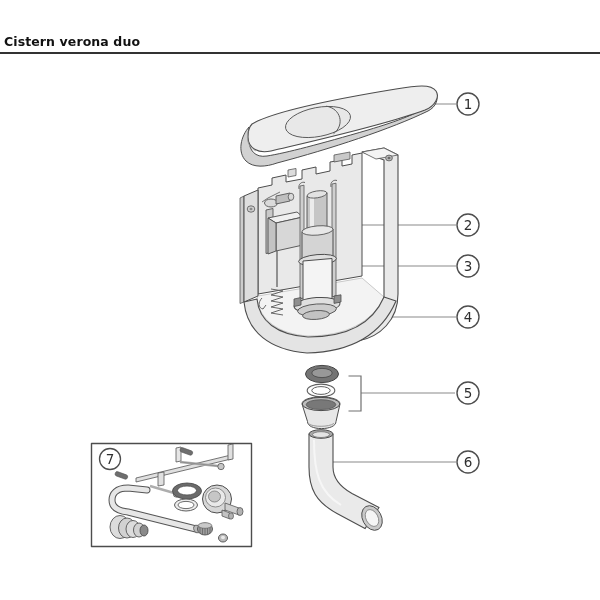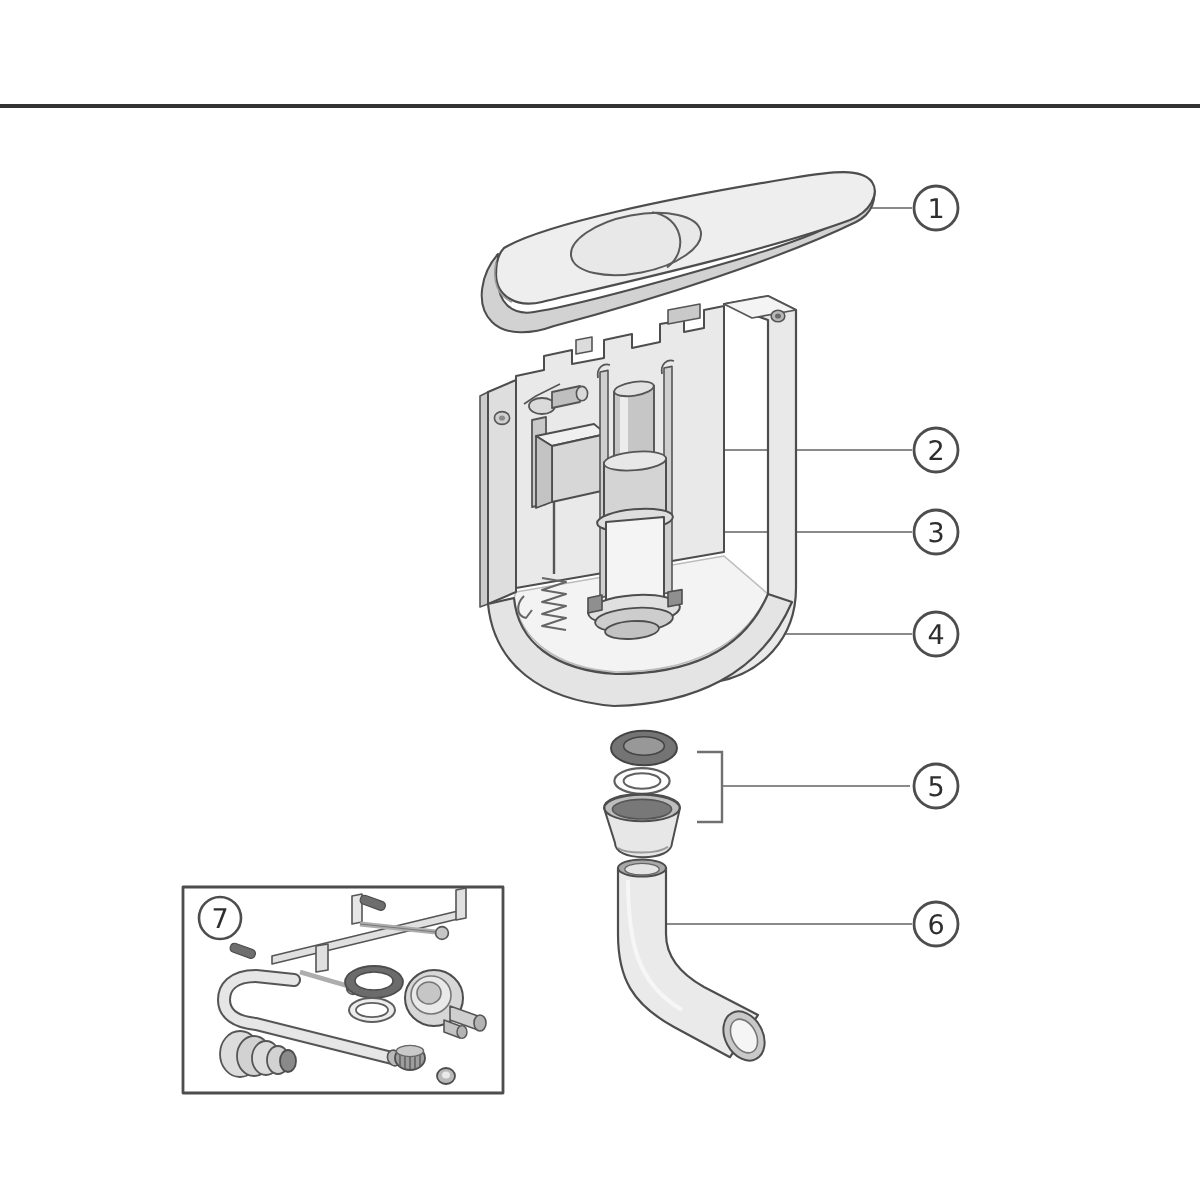--- a/index.html
+++ b/index.html
@@ -9,20 +9,21 @@
         font-weight:bold;color:#111;letter-spacing:0.1px;}
   .title-rule{position:absolute;left:0;top:52px;width:600px;height:2px;background:#323232;}
   svg{position:absolute;left:0;top:0;}
   svg *{vector-effect:non-scaling-stroke;}
   text.callout-num{font-family:"DejaVu Sans","Liberation Sans",sans-serif;font-size:13.5px;fill:#2e2e2e;}
 </style>
 </head>
 <body>
 
 <div class="page">
+  <h1 class="page-title">Cistern verona duo</h1>
   <div class="title-rule"></div>
 
   <svg width="600" height="600" viewBox="0 0 600 600">
 
     <g stroke="#8a8a8a" stroke-width="1.1">
       <line x1="377" y1="104" x2="456" y2="104"></line>
       <line x1="287" y1="225" x2="456" y2="225"></line>
       <line x1="320" y1="266" x2="456" y2="266"></line>
       <line x1="308" y1="317" x2="456" y2="317"></line>
       <line x1="361" y1="393" x2="455" y2="393"></line>

